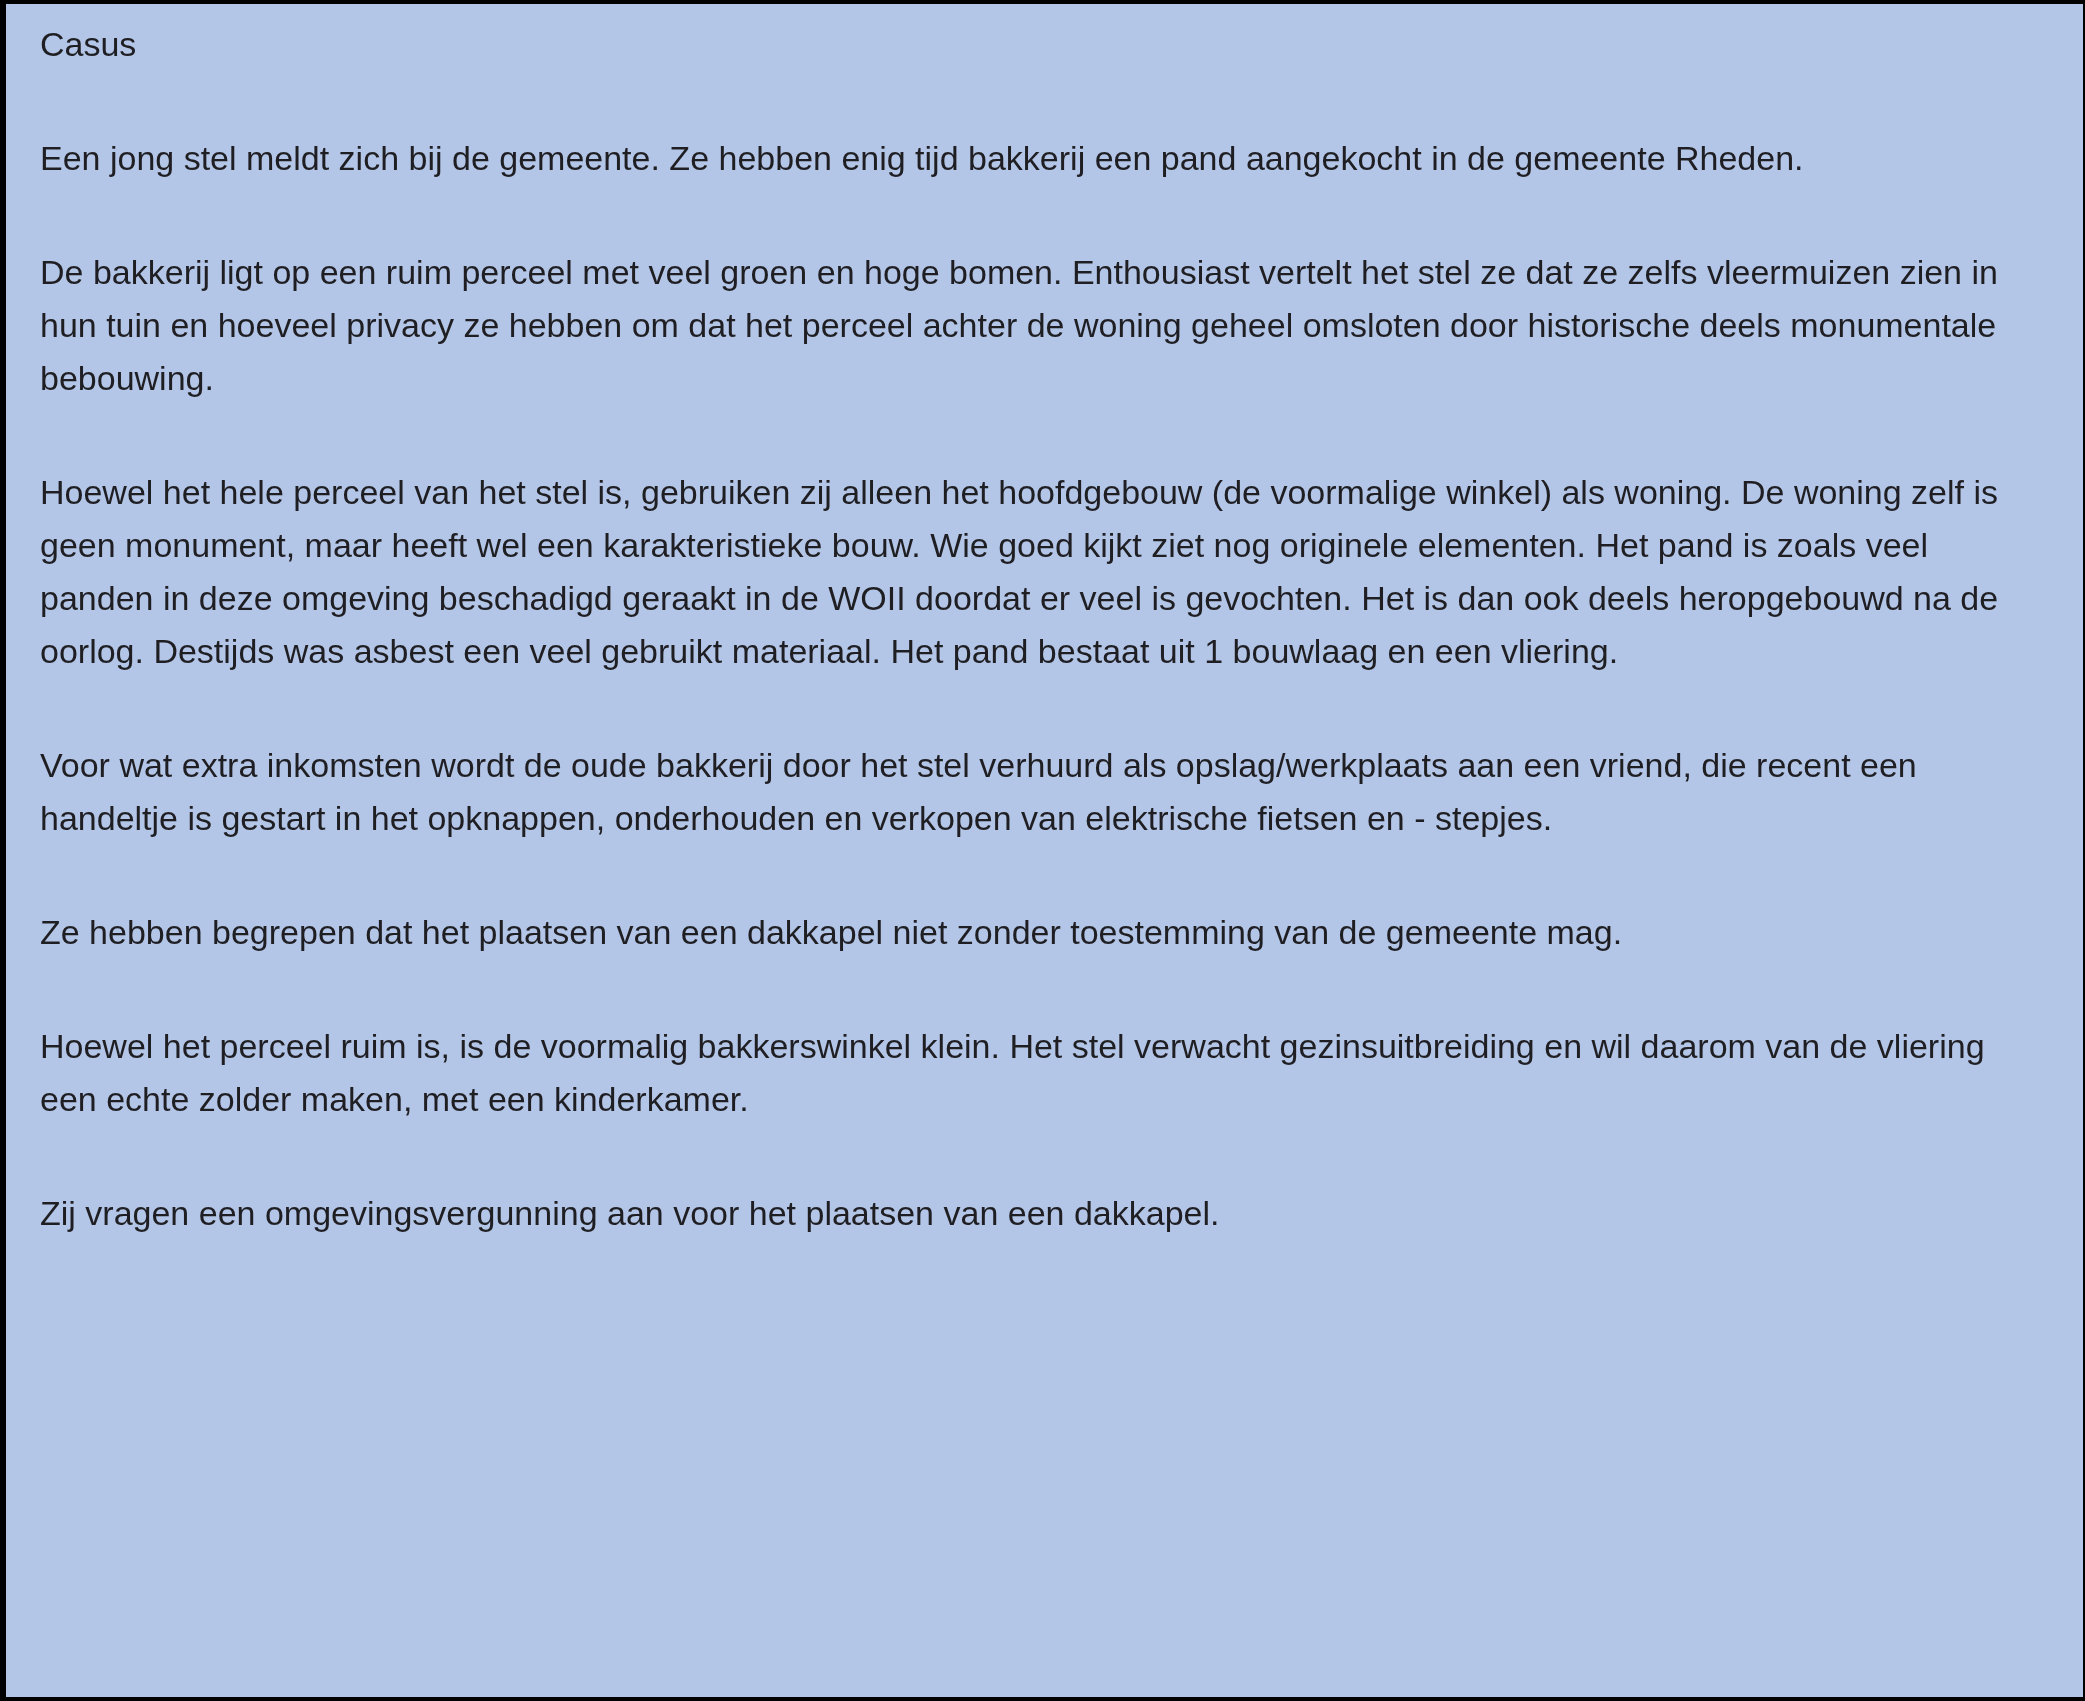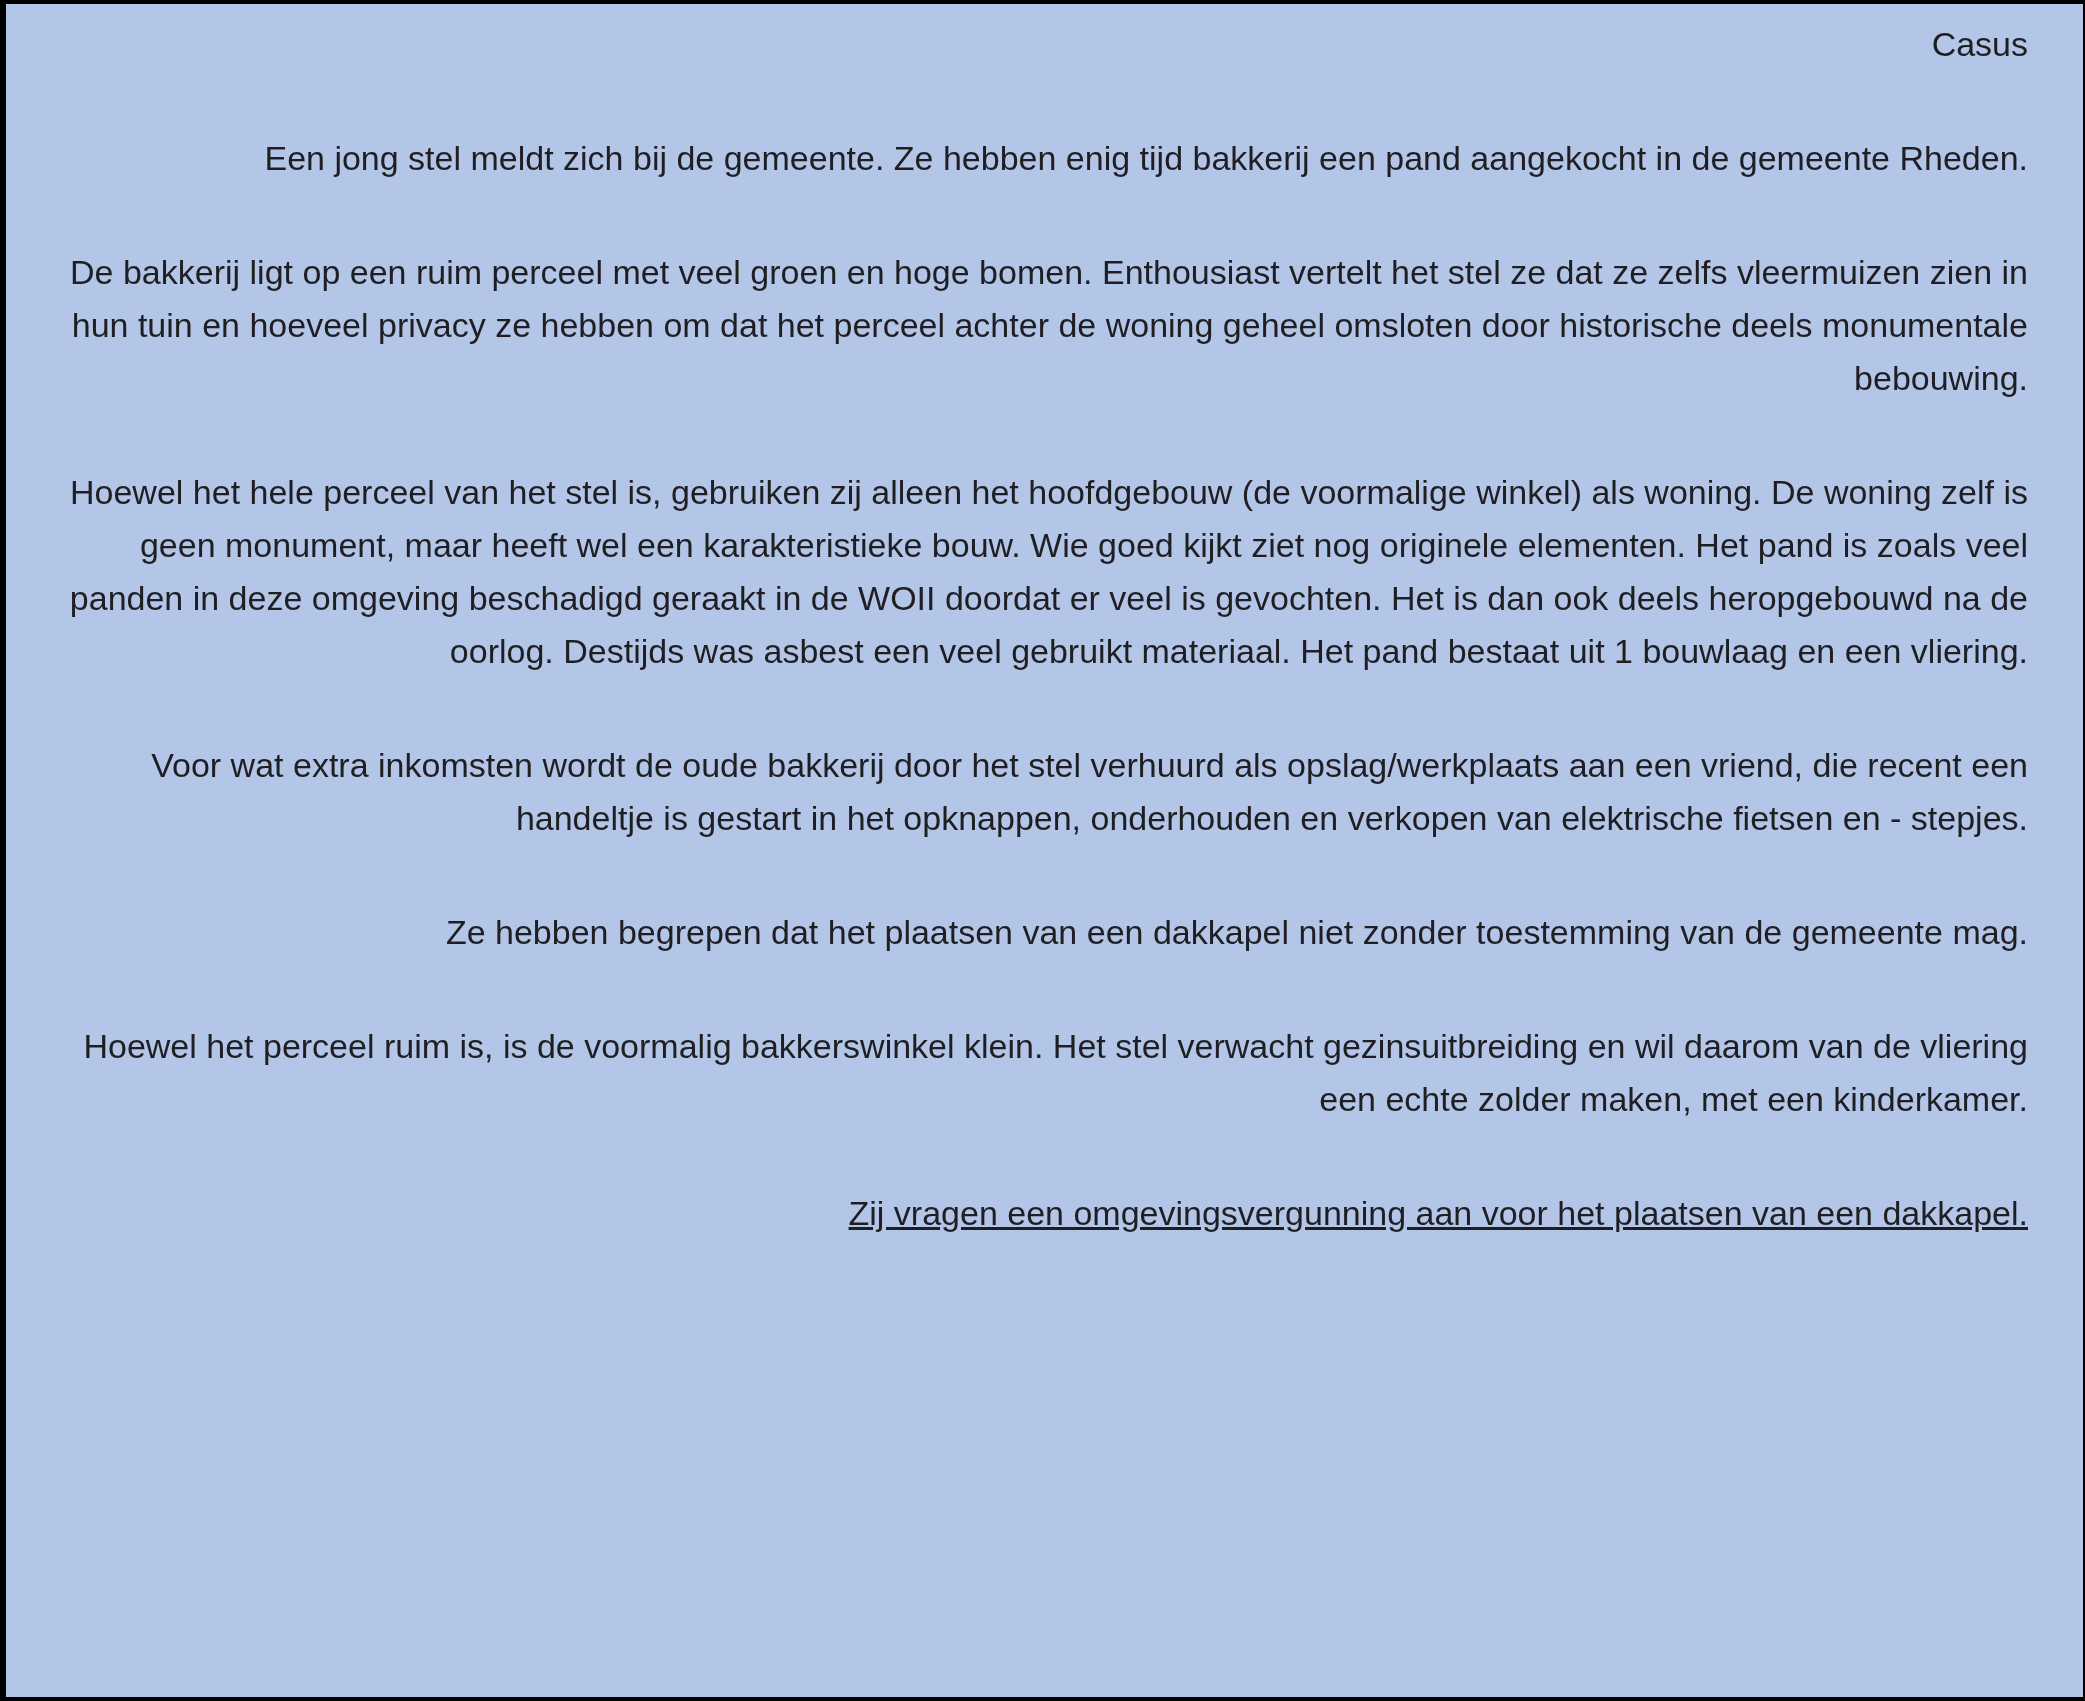--- a/index.html
+++ b/index.html
@@ -17,25 +17,23 @@
     border-width: 4px 2px 4px 6px;
     padding: 14px 55px 20px 34px;
     font-family: "Liberation Sans", "DejaVu Sans", sans-serif;
     font-size: 34px;
     line-height: 53px;
     color: #1f1f23;
     overflow: hidden;
   }
   .slide p {
     margin: 0 0 61px 0;
-    text-align: right;
   }
   .slide p:last-child {
     margin-bottom: 0;
-    text-decoration: underline;
   }
 </style>
 </head>
 <body>
 
 <div class="slide" style="background: rgb(180, 198, 231); border-color: rgb(0, 0, 0); color: rgb(31, 31, 35);">
   <p>Casus</p>
   <p>Een jong stel meldt zich bij de gemeente. Ze hebben enig tijd bakkerij een pand aangekocht in de gemeente Rheden.</p>
   <p>De bakkerij ligt op een ruim perceel met veel groen en hoge bomen. Enthousiast vertelt het stel ze dat ze zelfs vleermuizen zien in hun tuin en hoeveel privacy ze hebben om dat het perceel achter de woning geheel omsloten door historische deels monumentale bebouwing.</p>
   <p>Hoewel het hele perceel van het stel is, gebruiken zij alleen het hoofdgebouw (de voormalige winkel) als woning. De woning zelf is geen monument, maar heeft wel een karakteristieke bouw. Wie goed kijkt ziet nog originele elementen. Het pand is zoals veel panden in deze omgeving beschadigd geraakt in de WOII doordat er veel is gevochten. Het is dan ook deels heropgebouwd na de oorlog. Destijds was asbest een veel gebruikt materiaal. Het pand bestaat uit 1 bouwlaag en een vliering.</p>

